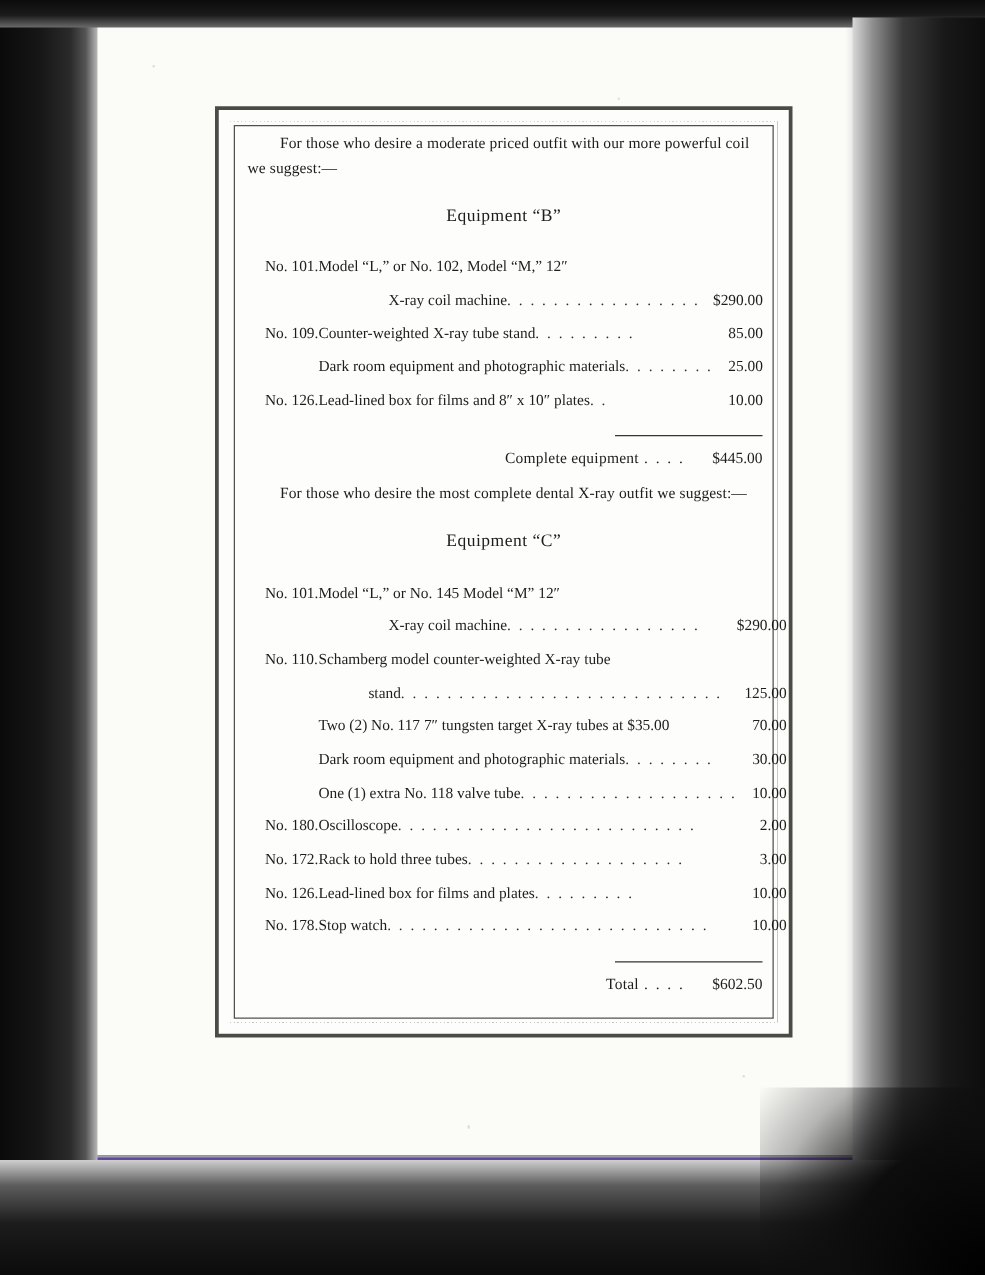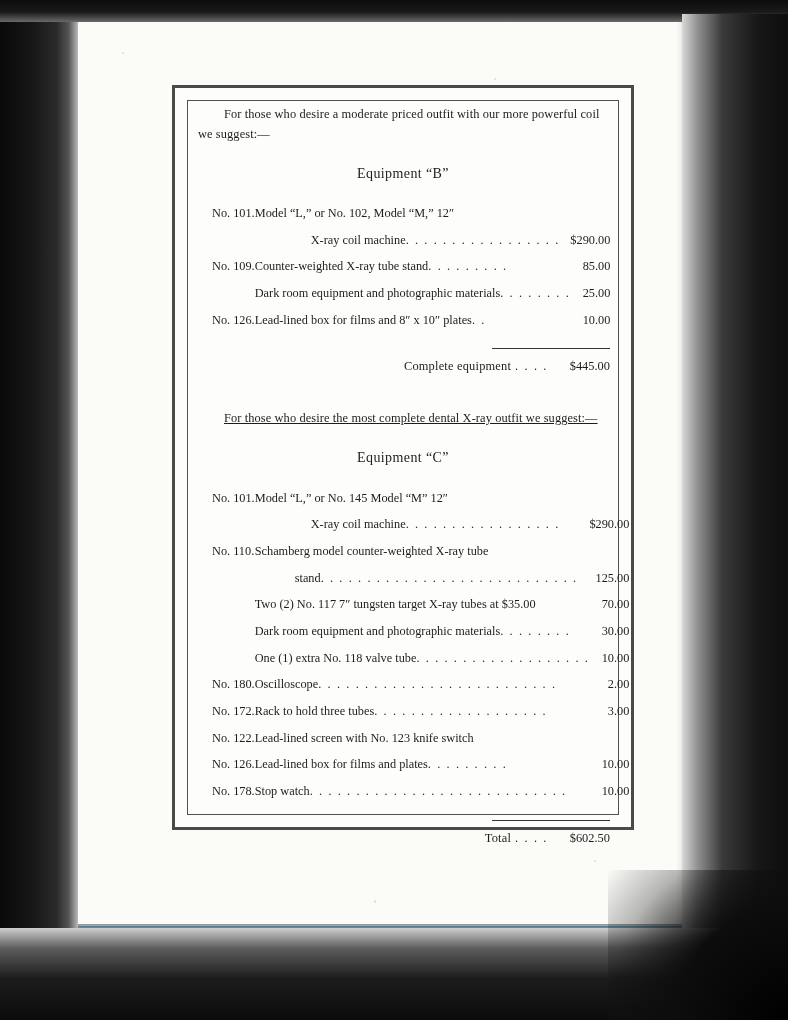--- a/index.html
+++ b/index.html
@@ -12,21 +12,21 @@
     height: 1020px;
     position: relative;
     font-family: "Liberation Serif", serif;
     overflow: hidden;
   }
 
   
   .scan-root {
     position: absolute;
     inset: 0;
-    background: #7dd3fc;
+    background: #8b5cf6;
   }
   .dark-left {
     position: absolute;
     left: 0; top: 0;
     width: 78px; height: 1020px;
     background: linear-gradient(to right, #0a0a0a 0%, #161616 40%, #2a2a2a 72%, #555 88%, #b9b9b9 100%);
   }
   .dark-top {
     position: absolute;
     left: 0; top: 0;
@@ -116,21 +116,21 @@
     color: #1d1d1b;
     font-size: 12.4px;
     line-height: 1.6;
   }
   .para {
     margin: 0 0 6px 0;
     text-indent: 26px;
     letter-spacing: .1px;
     padding: 0 12px 0 8px;
   }
-  .para.second { margin-top: 32px; text-decoration: underline; }
+  .para.second { margin-top: 8px; }
   .section-title {
     text-align: center;
     font-size: 14px;
     letter-spacing: .4px;
     margin: 18px 0 16px 0;
   }
   table.items {
     width: 396px;
     margin-left: 22px;
     border-collapse: collapse;
@@ -321,25 +321,20 @@
         </tr>
 
         <tr>
           <td class="no">No. 172.</td>
           <td class="desc">
             <span>Rack to hold three tubes</span><span class="leader">. . . . . . . . . . . . . . . . . . .</span>
           </td>
           <td class="price">3.00</td>
         </tr>
 
-        <tr>
-          <td class="no">No. 122.</td>
-          <td class="desc">Lead-lined screen with No. 123 knife switch</td>
-          <td class="price"></td>
-        </tr>
 
         <tr>
           <td class="no">No. 126.</td>
           <td class="desc">
             <span>Lead-lined box for films and plates</span><span class="leader">. . . . . . . . .</span>
           </td>
           <td class="price">10.00</td>
         </tr>
 
         <tr>

